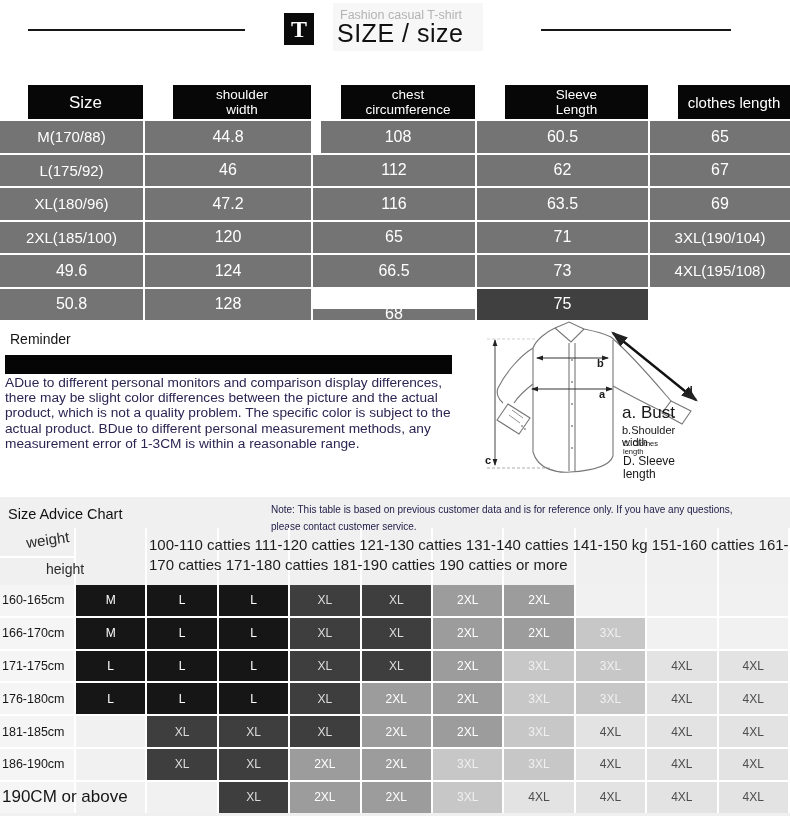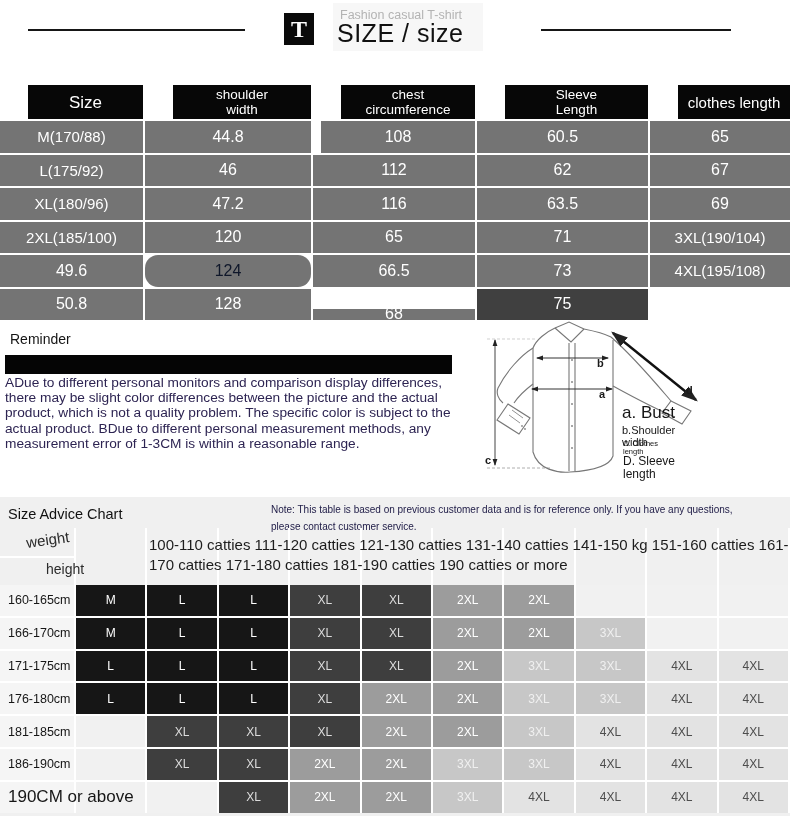--- a/index.html
+++ b/index.html
@@ -48,21 +48,21 @@
   #advice-head-lines .h{position:absolute;left:0;top:556px;width:74px;height:2px;background:#fff;}
   #advice-col-seams{left:76px;top:528px;width:714px;height:57px;
       background:repeating-linear-gradient(to right,transparent 0px,transparent 69.4px,#ffffff 69.4px,#ffffff 71.4px);}
   #weight-label{left:26px;top:531px;font-size:15px;color:#2b2b2b;transform:rotate(-8deg);}
   #height-label{left:46px;top:561px;font-size:14px;color:#2b2b2b;}
   #weight-ranges{left:149px;top:535px;width:641px;font-size:15px;line-height:19.5px;color:#1c1c1c;word-break:break-all;}
 
   #advice-grid{position:absolute;left:0;top:585px;width:790px;display:grid;
                grid-template-columns:74px repeat(10,69.4px);grid-auto-rows:30.8px;gap:2px;background:#ffffff;}
   .ag-label{background:#f5f5f5;color:#161616;font-size:12.5px;display:flex;align-items:center;
-            padding-left:8px;box-sizing:border-box;}
+            padding-left:2px;box-sizing:border-box;}
   .ag-label.big{font-size:17px;white-space:nowrap;overflow:visible;z-index:2;}
   .ag-cell{display:flex;align-items:center;justify-content:center;font-size:12px;}
 
   svg text{font-family:"Liberation Sans",sans-serif;}
 </style>
 </head>
 <body>
 
 <div id="root">
 
@@ -98,21 +98,21 @@
       <div class="st-c c1" style="background: rgb(116, 116, 116); color: rgb(255, 255, 255);">47.2</div>
       <div class="st-c c2" style="background: rgb(116, 116, 116); color: rgb(255, 255, 255);">116</div>
       <div class="st-c c3" style="background: rgb(116, 116, 116); color: rgb(255, 255, 255);">63.5</div>
       <div class="st-c c4" style="background: rgb(116, 116, 116); color: rgb(255, 255, 255);">69</div>
       <div class="st-c c0" style="background: rgb(116, 116, 116); color: rgb(255, 255, 255);">2XL(185/100)</div>
       <div class="st-c c2" style="background: rgb(116, 116, 116); color: rgb(255, 255, 255);">120</div>
       <div class="st-c c3" style="background: rgb(116, 116, 116); color: rgb(255, 255, 255);">65</div>
       <div class="st-c c4" style="background: rgb(116, 116, 116); color: rgb(255, 255, 255);">71</div>
       <div class="st-c c0" style="background: rgb(116, 116, 116); color: rgb(255, 255, 255);">3XL(190/104)</div>
       <div class="st-c c1" style="background: rgb(116, 116, 116); color: rgb(255, 255, 255);">49.6</div>
-      <div class="st-c c2" style="background: rgb(116, 116, 116); color: #0f172a; border-radius: 13px;">124</div>
+      <div class="st-c c2" style="background: rgb(116, 116, 116); color: #ffffff;">124</div>
       <div class="st-c c3" style="background: rgb(116, 116, 116); color: rgb(255, 255, 255);">66.5</div>
       <div class="st-c c4" style="background: rgb(116, 116, 116); color: rgb(255, 255, 255);">73</div>
       <div class="st-c c0" style="background: rgb(116, 116, 116); color: rgb(255, 255, 255);">4XL(195/108)</div>
       <div class="st-c c1" style="background: rgb(116, 116, 116); color: rgb(255, 255, 255);">50.8</div>
       <div class="st-c c2" style="background: rgb(116, 116, 116); color: rgb(255, 255, 255);">128</div>
       <div class="st-c c3" style="background: rgb(116, 116, 116); color: rgb(255, 255, 255); margin-top: 20px;">68</div>
       <div class="st-c c4" style="background: #404040; color: rgb(255, 255, 255);">75</div>
     </div>
 
   <div class="abs" id="reminder-title">Reminder</div>

